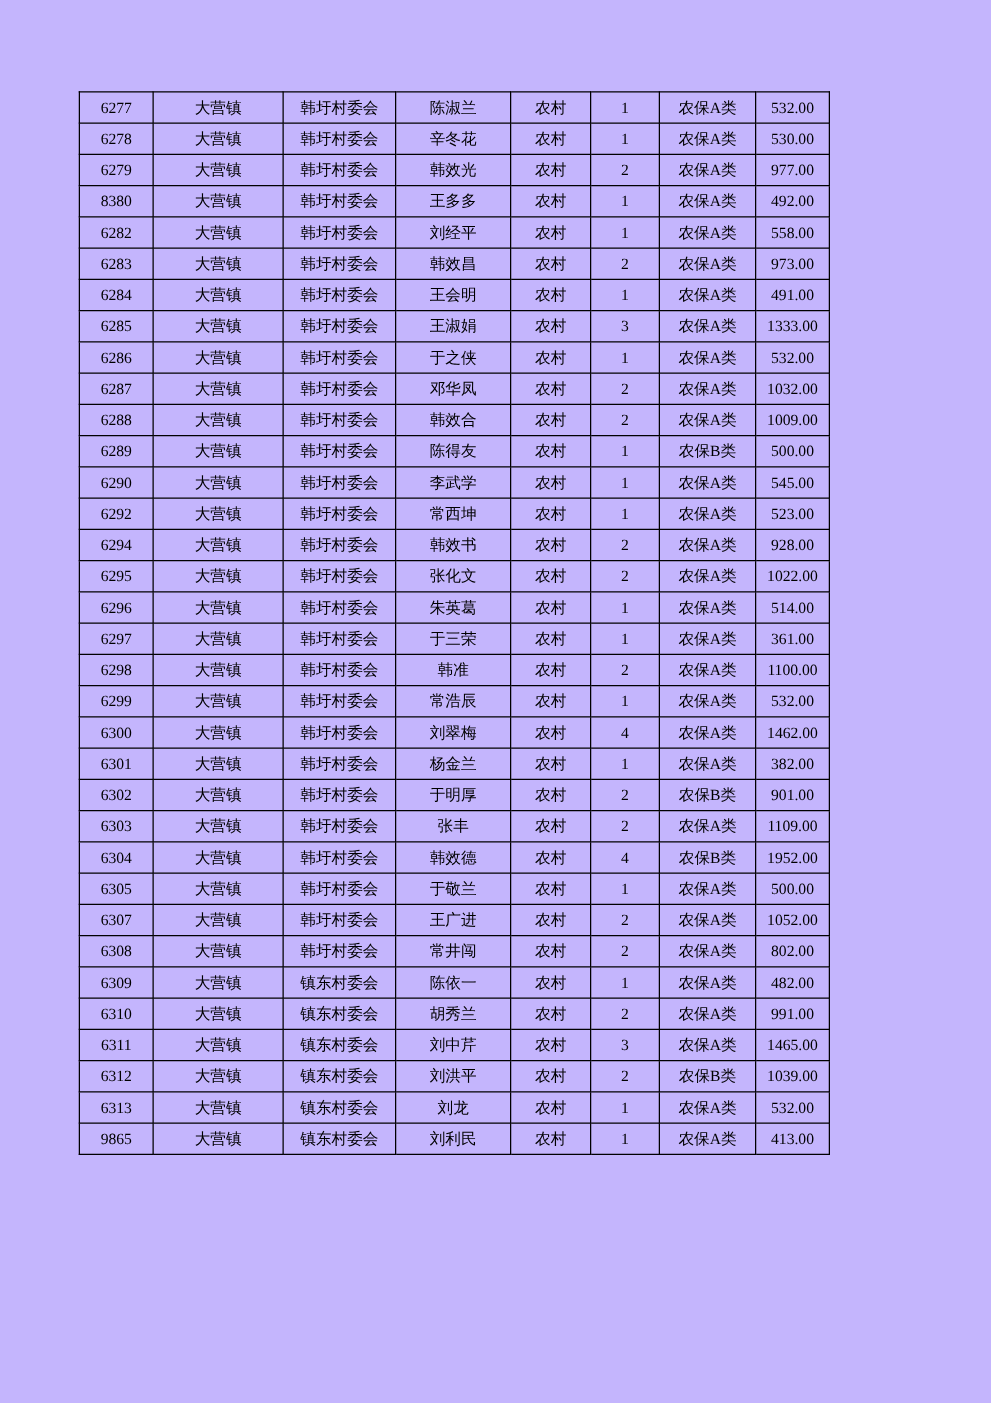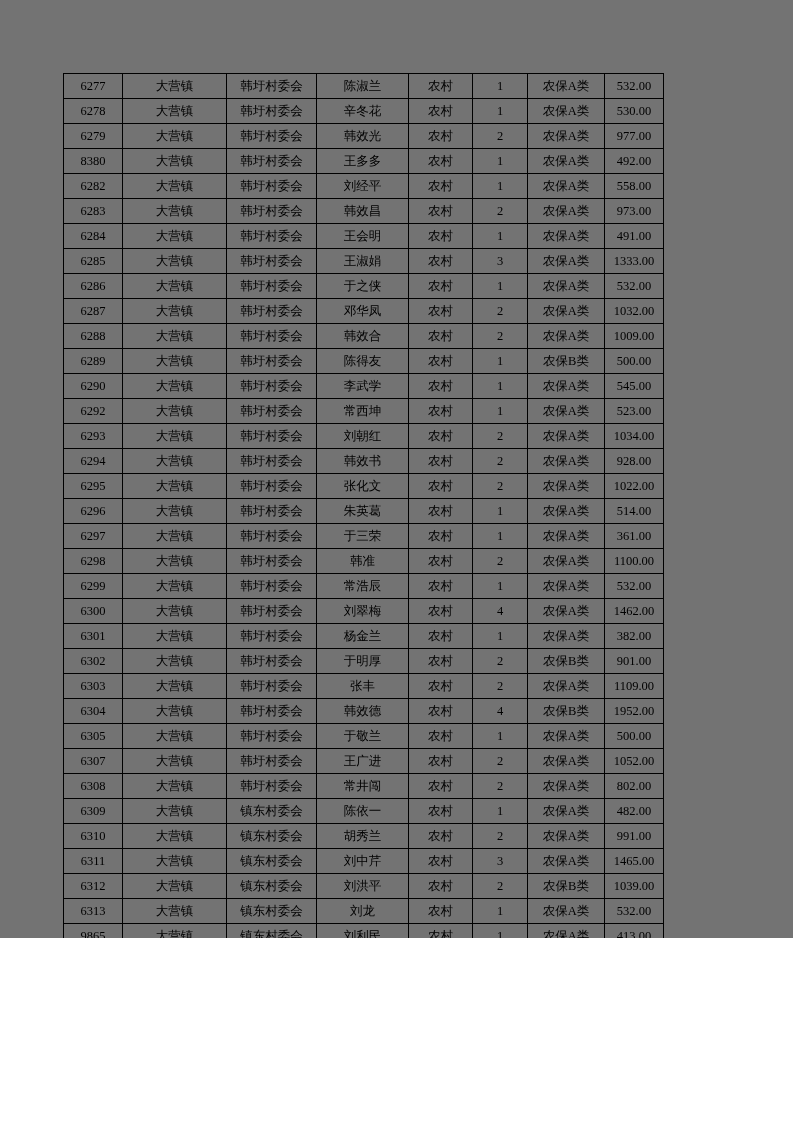--- a/index.html
+++ b/index.html
@@ -8,22 +8,22 @@
     background: #ffffff;
   }
   body {
     width: 793px;
     height: 1122px;
     font-family: "Liberation Serif", "DejaVu Serif", serif;
   }
   .page {
     position: relative;
     width: 793px;
-    height: 938px;
-    background: #737373;
+    height: 1122px;
+    background: #c4b5fd;
     overflow: hidden;
   }
   table.data-table {
     position: absolute;
     left: 63px;
     top: 73px;
     border-collapse: collapse;
     table-layout: fixed;
   }
   table.data-table td {
@@ -186,30 +186,20 @@
           <td class="col-id">6292</td>
           <td class="col-town">大营镇</td>
           <td class="col-village">韩圩村委会</td>
           <td class="col-name">常西坤</td>
           <td class="col-type">农村</td>
           <td class="col-count">1</td>
           <td class="col-category">农保A类</td>
           <td class="col-amount">523.00</td>
         </tr>
         <tr>
-          <td class="col-id">6293</td>
-          <td class="col-town">大营镇</td>
-          <td class="col-village">韩圩村委会</td>
-          <td class="col-name">刘朝红</td>
-          <td class="col-type">农村</td>
-          <td class="col-count">2</td>
-          <td class="col-category">农保A类</td>
-          <td class="col-amount">1034.00</td>
-        </tr>
-        <tr>
           <td class="col-id">6294</td>
           <td class="col-town">大营镇</td>
           <td class="col-village">韩圩村委会</td>
           <td class="col-name">韩效书</td>
           <td class="col-type">农村</td>
           <td class="col-count">2</td>
           <td class="col-category">农保A类</td>
           <td class="col-amount">928.00</td>
         </tr>
         <tr>

